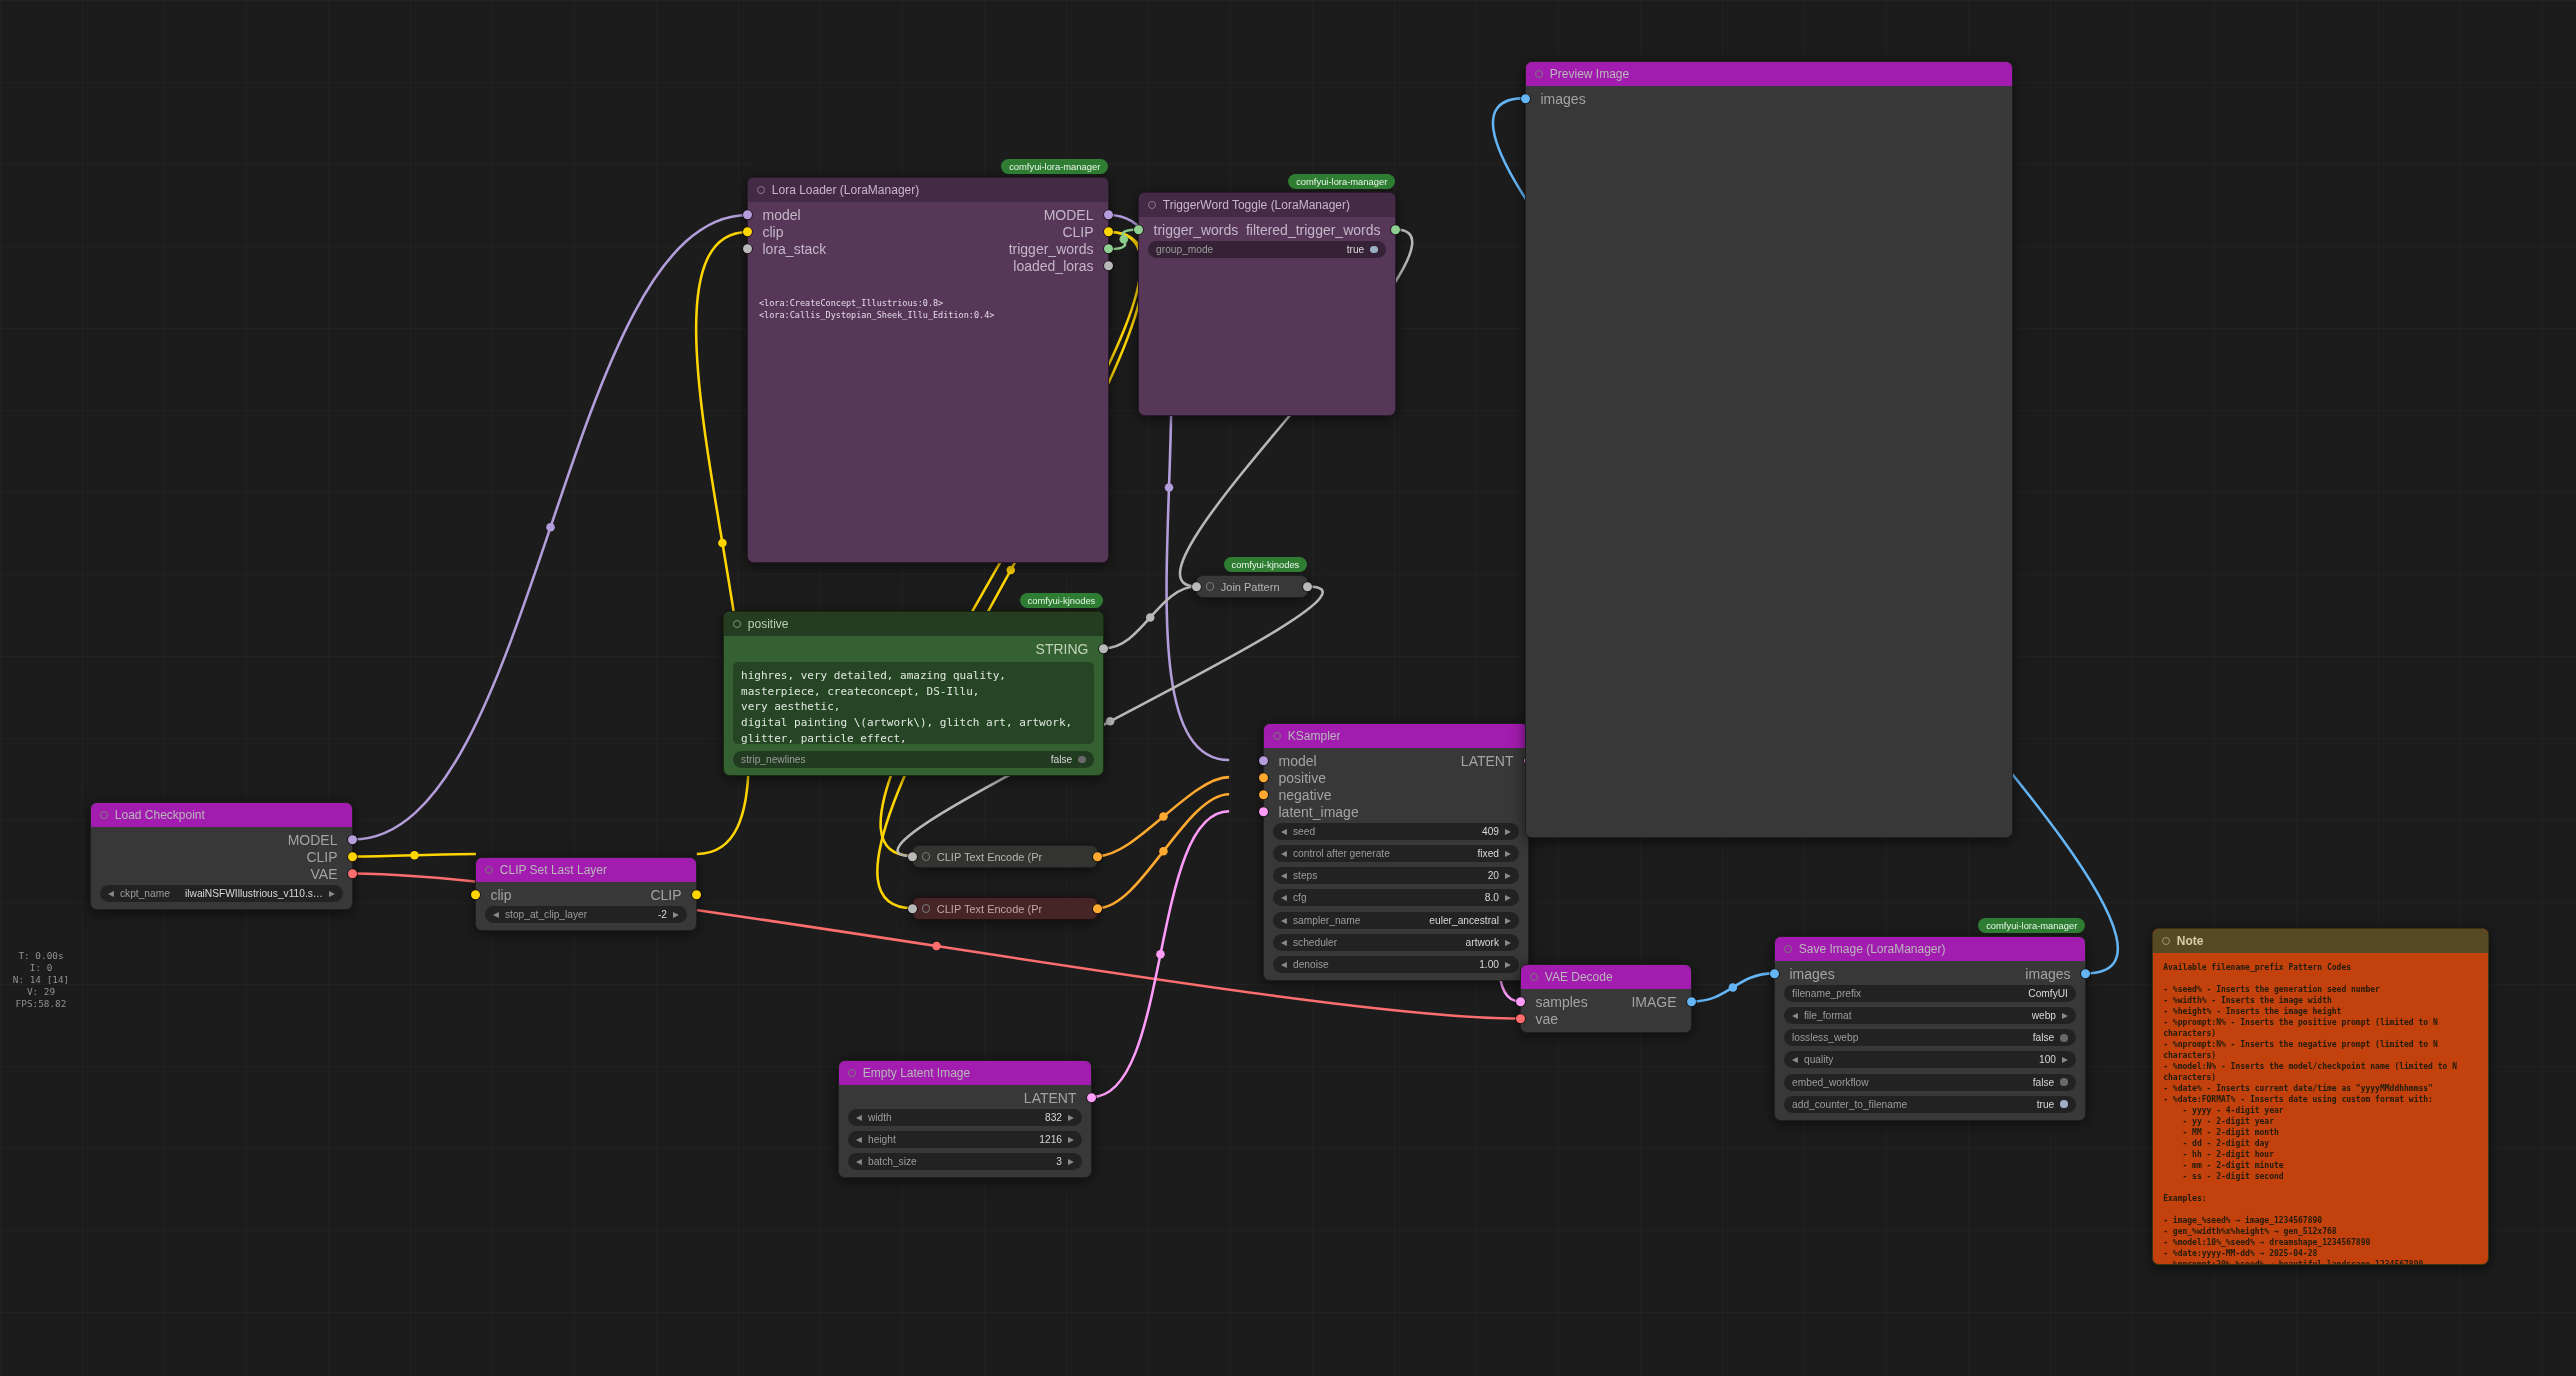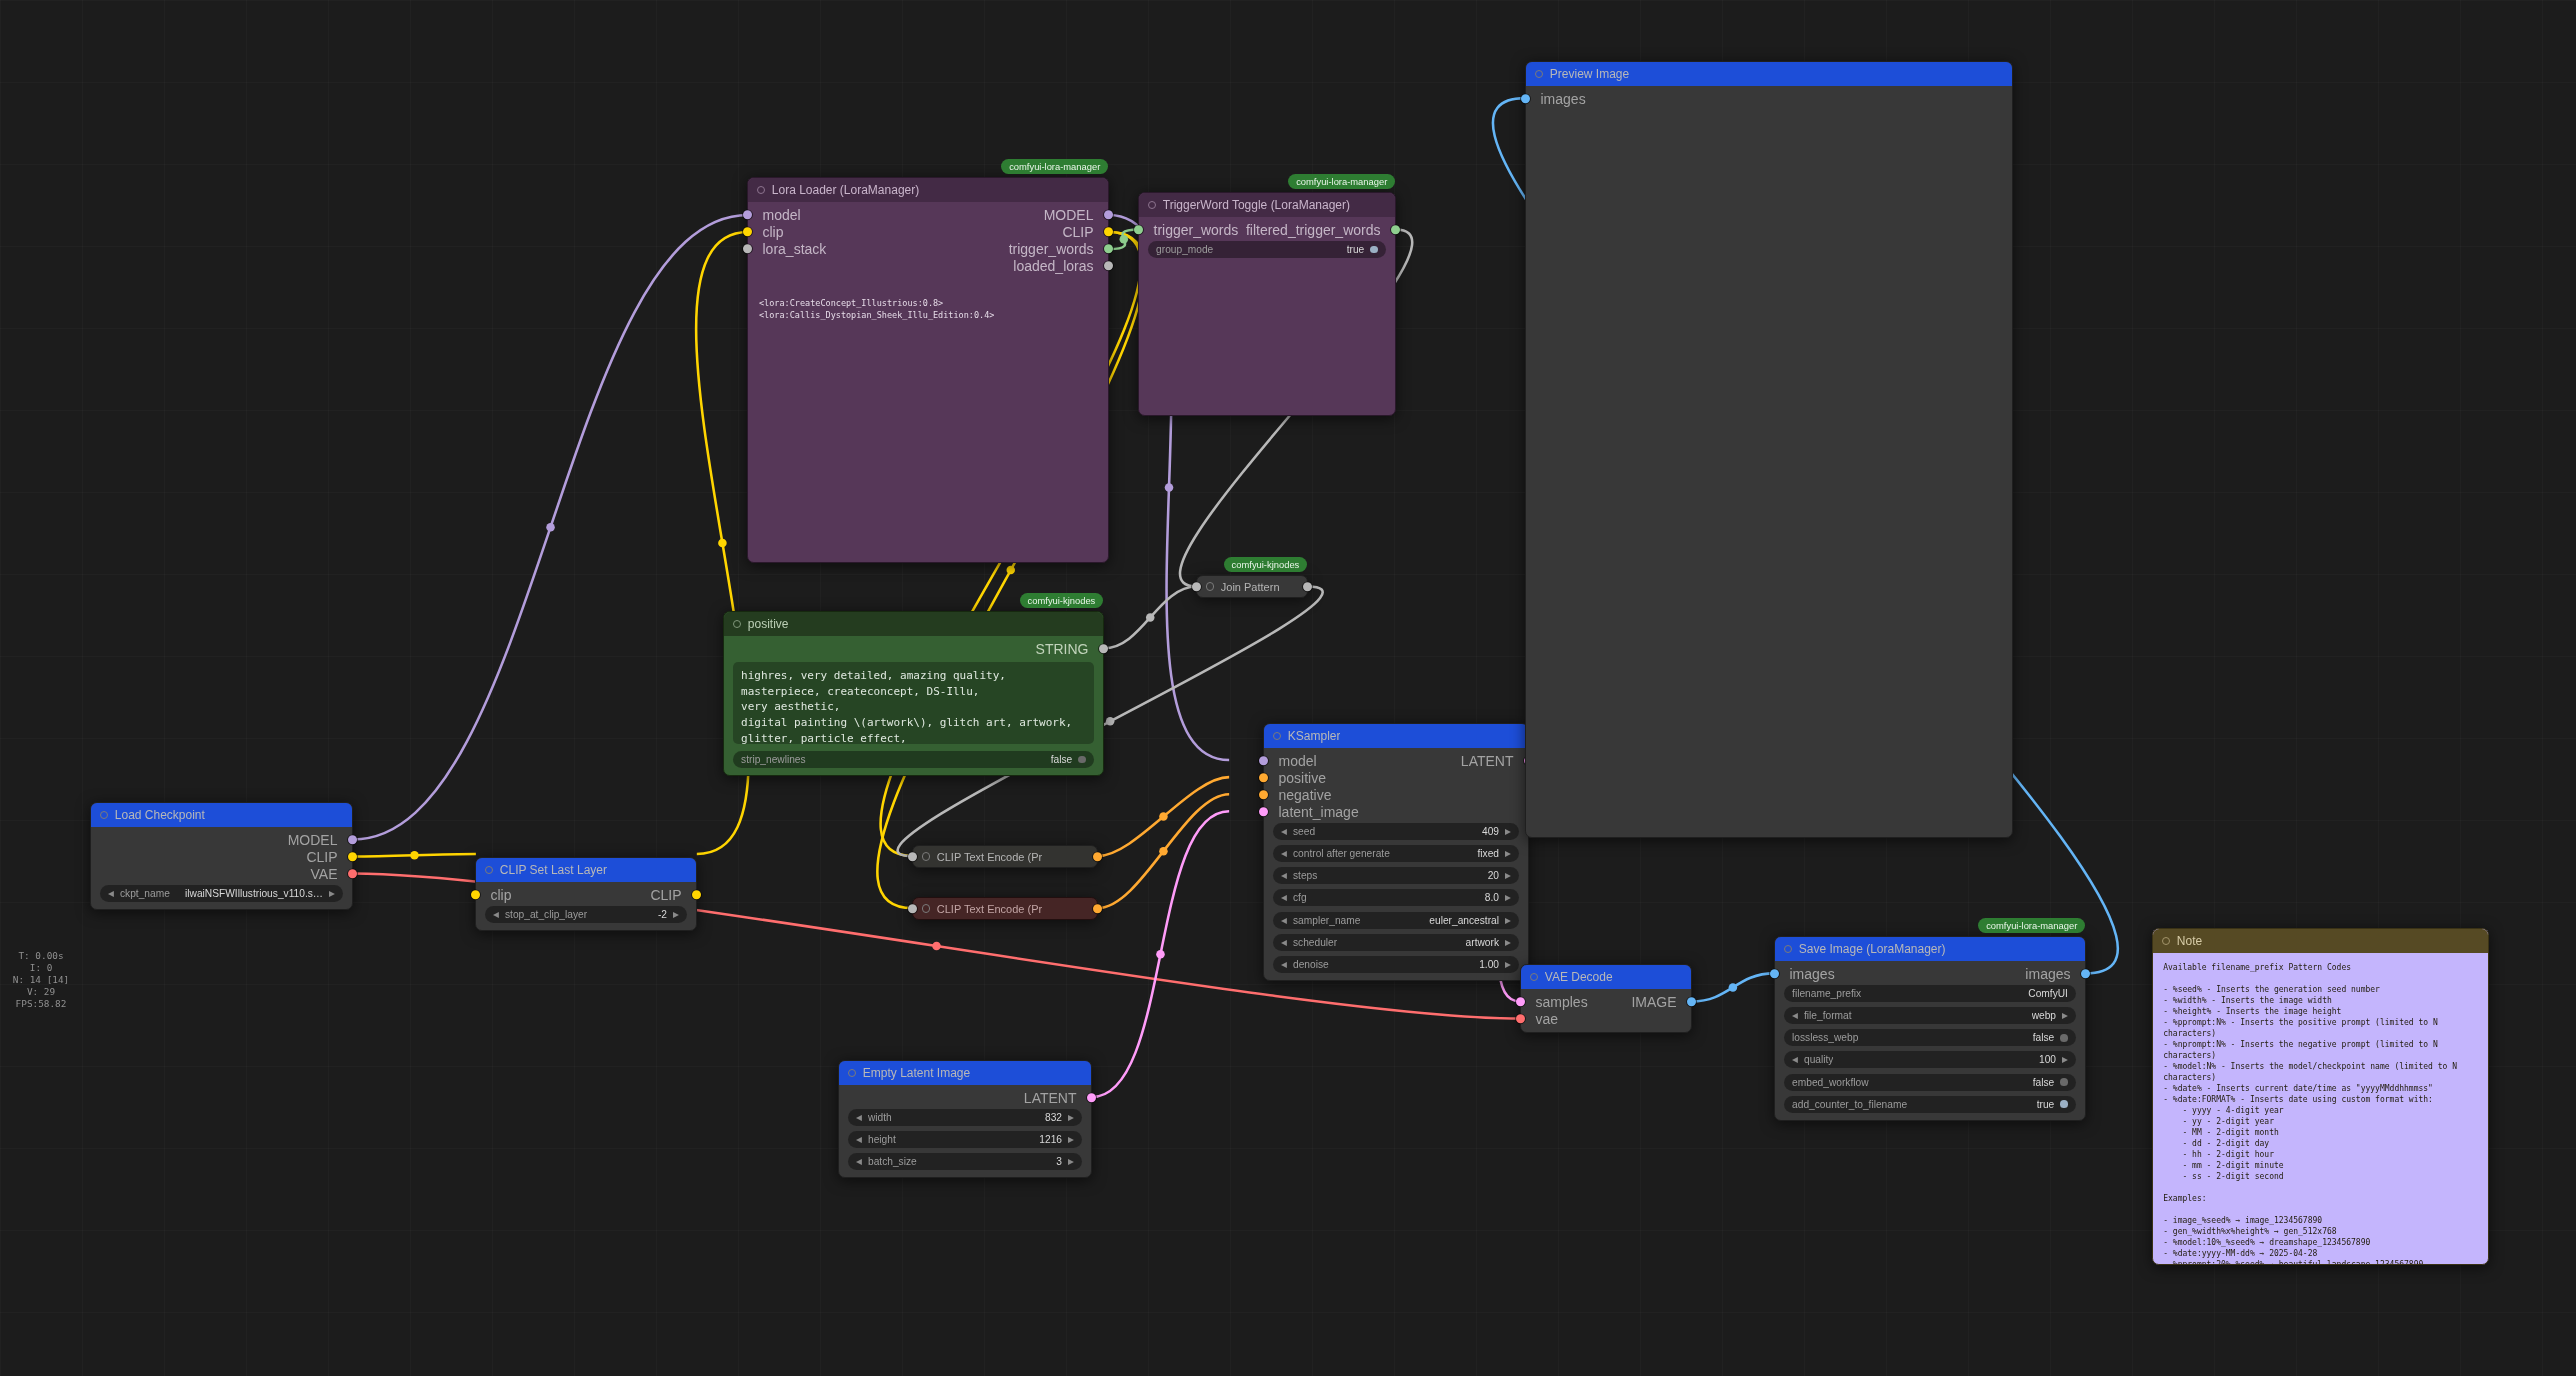--- a/index.html
+++ b/index.html
@@ -13,21 +13,21 @@
     font-family:"Liberation Sans", sans-serif;
   }
   .canvas{position:absolute;inset:0;width:2576px;height:1376px;}
   #links{position:absolute;left:0;top:0;width:2576px;height:1376px;z-index:1;pointer-events:none;}
 
   .node{
     position:absolute;z-index:2;background:#383838;border:0.9px solid #1f1f1f;border-radius:6.8px;
     box-shadow:0 2.6px 13.7px rgba(0,0,0,.55);display:flex;flex-direction:column;box-sizing:border-box;
   }
   .title{
-    height:24px;flex:none;background:#1d4ed8;border-radius:6px 6px 0 0;color:#b8b8b8;
+    height:24px;flex:none;background:#a21caf;border-radius:6px 6px 0 0;color:#b8b8b8;
     font-size:12px;padding:0 8.5px;display:flex;align-items:center;gap:6.8px;position:relative;white-space:nowrap;
   }
   .tdot{width:8.5px;height:8.5px;border-radius:50%;border:1.7px solid #7a7a7a;box-sizing:border-box;flex:none;}
   .ttext{overflow:hidden;text-overflow:clip;}
   .badge{
     position:absolute;right:0;top:-19px;height:15.4px;line-height:15.4px;padding:0 7.7px;border-radius:7.7px;
     background:#2e7d32;color:#e9f6e9;font-size:9.4px;white-space:nowrap;z-index:3;
   }
   .body{flex:1;display:flex;flex-direction:column;padding:4.3px 0;border-radius:0 0 6px 6px;min-height:0;}
   .srow{display:flex;width:100%;height:17px;flex:none;align-items:center;}
@@ -63,21 +63,21 @@
 
   
   .node.purple{background:#563758;border-color:#2a182b;}
   .node.purple .title{background:#432a45;color:#c9b5cb;}
   .node.purple .tdot{border-color:#8d748f;}
   .node.purple .slot{color:#c4b6c6;}
   .node.green{background:#356032;border-color:#16290f;}
   .node.green .title{background:#243c1f;color:#bccfb6;}
   .node.green .tdot{border-color:#7f967a;}
   .node.green .slot{color:#c2d4bc;}
-  .node.note-node{background:#c4b5fd;border-color:#3a3215;}
+  .node.note-node{background:#c2410c;border-color:#3a3215;font-weight:bold;}
   .node.note-node .title{background:#564a24;color:#d8cda8;}
   .node.note-node .tdot{border-color:#a2946a;}
   .notetext{
     flex:1;padding:8.5px 10.2px;color:#211c0c;font-family:"DejaVu Sans Mono", monospace;
     font-size:8px;line-height:1.38;white-space:pre-wrap;overflow:hidden;
   }
 
   
   .node.collapsed{flex-direction:row;align-items:center;height:23px;padding:0 8.5px;gap:6.8px;border-radius:6.8px;}
   .node.collapsed .ctext{font-size:11px;color:#b5b5b5;white-space:nowrap;overflow:hidden;}

